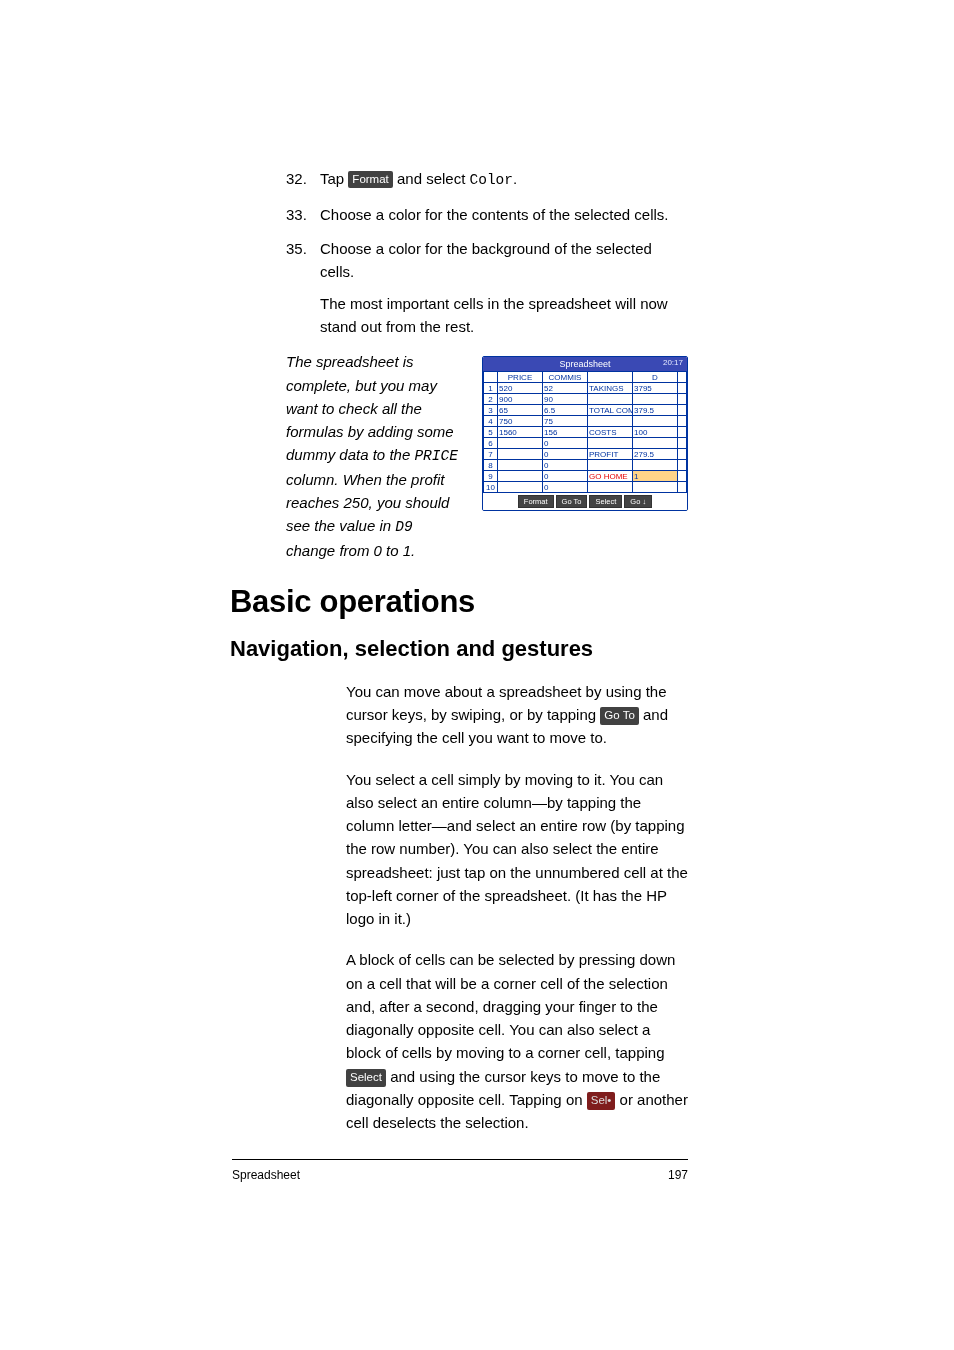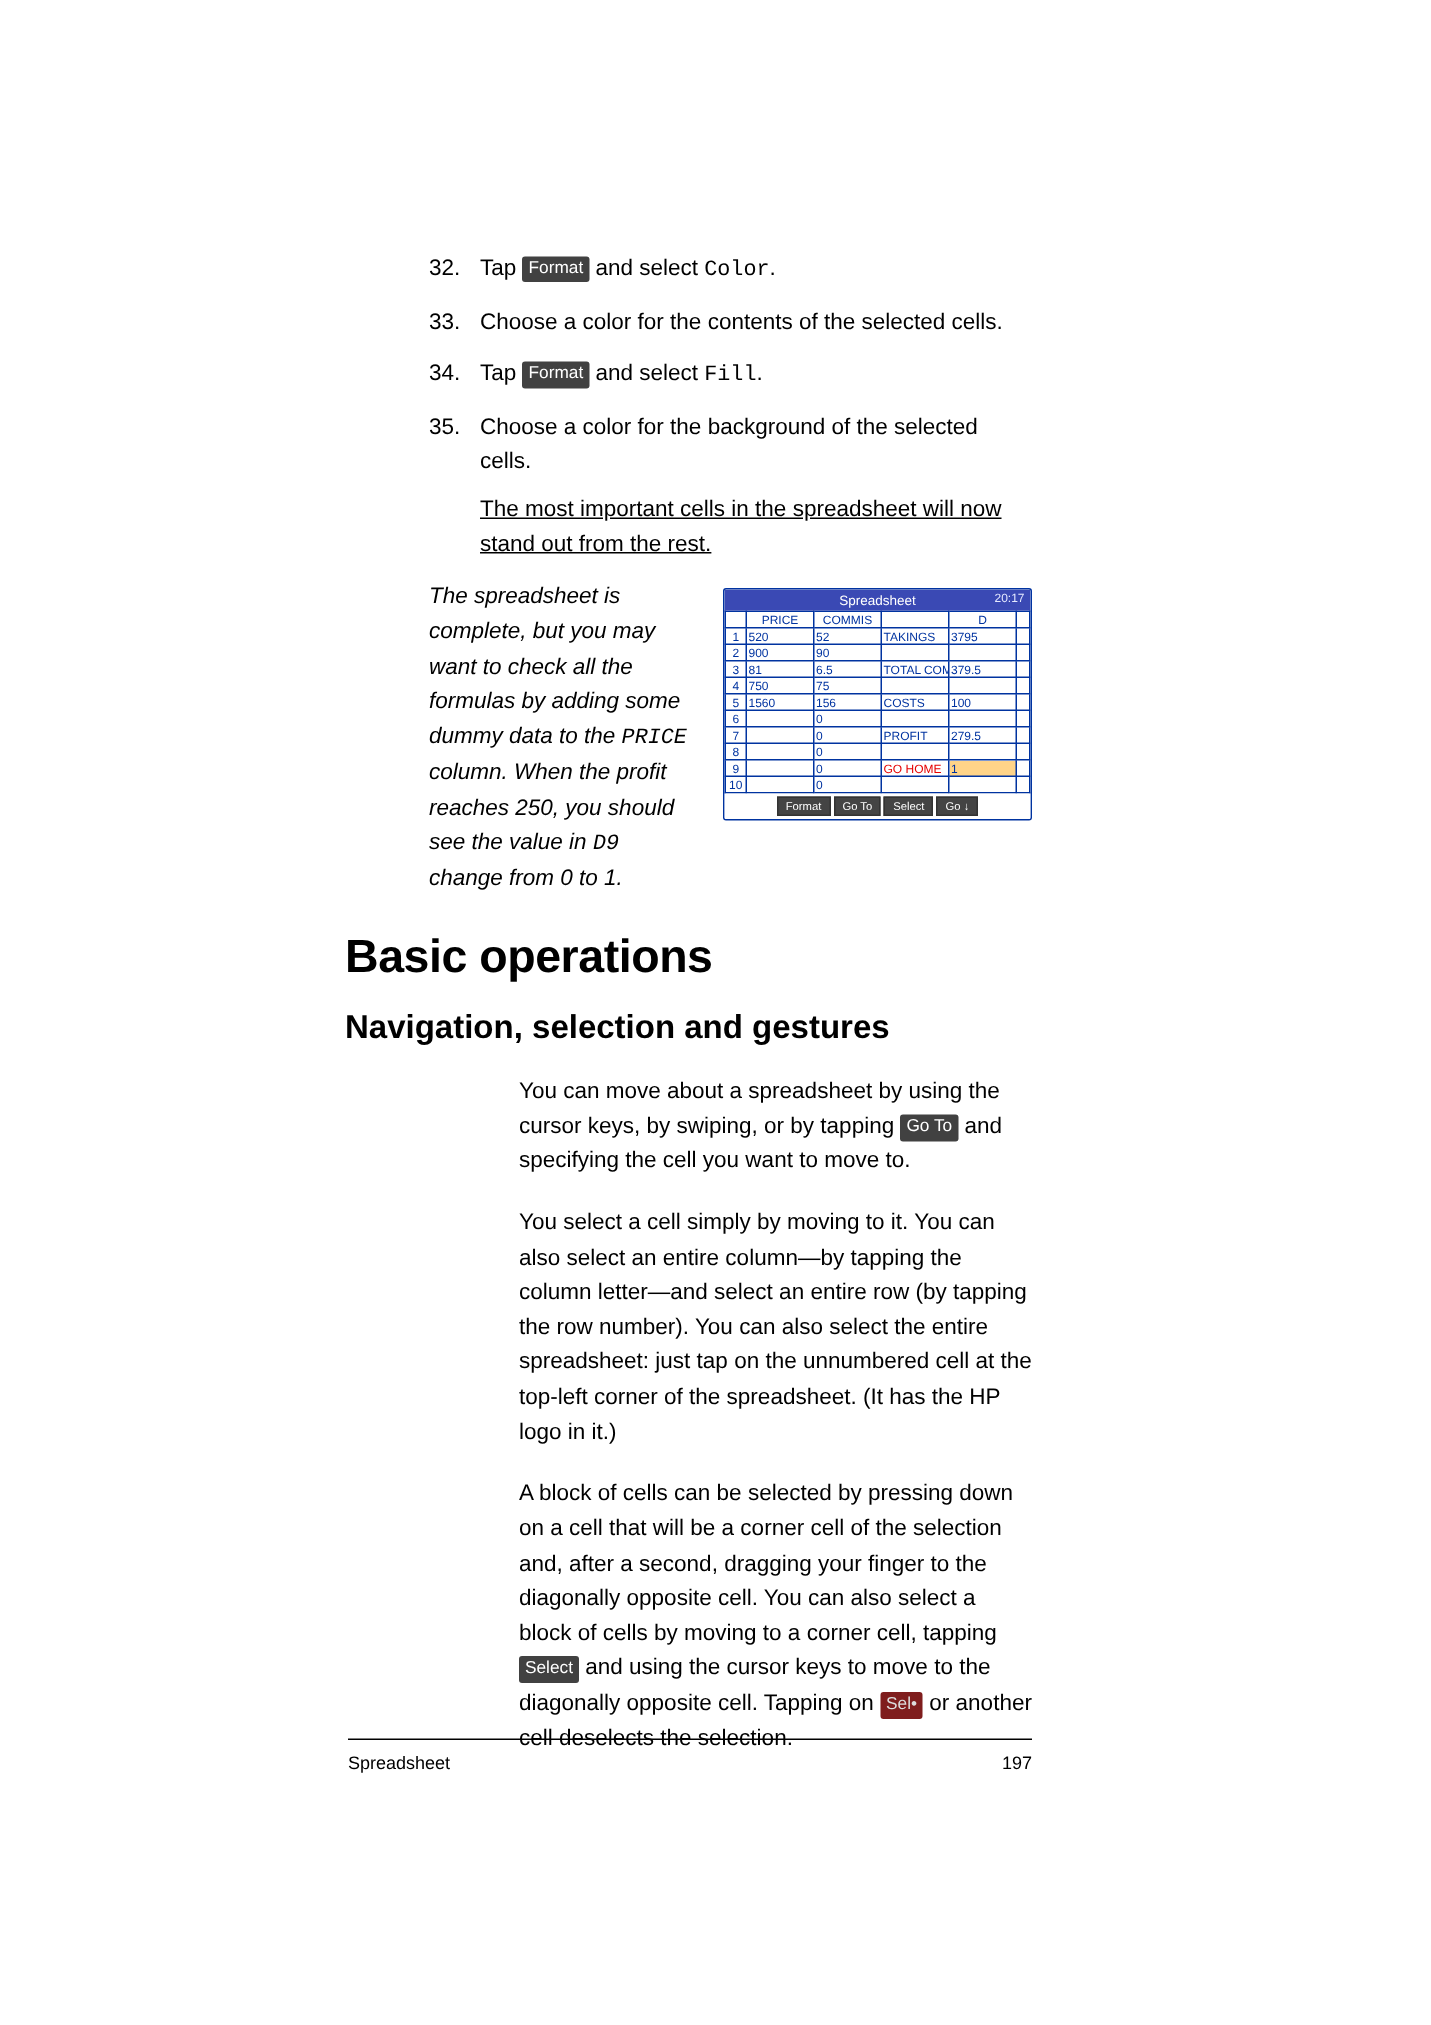--- a/index.html
+++ b/index.html
@@ -8,21 +8,21 @@
     min-height: 1350px;
     background: #fff;
     position: relative;
     font-family: "Segoe UI", "Helvetica Neue", Arial, sans-serif;
     color: #000;
   }
   .content { padding: 168px 146px 0 286px; }
   ol.steps { list-style: none; margin: 0; padding: 0; }
   ol.steps > li { margin-bottom: 12px; position: relative; padding-left: 34px; font-size: 15px; line-height: 1.5; color:#000; }
   ol.steps > li .num { position: absolute; left: 0; top: 0; width: 30px; text-align: left; }
-  .subpara { margin-left: 34px; margin-top: 10px; margin-bottom: 14px; font-size: 15px; line-height: 1.5; text-decoration: underline; }
+  .subpara { margin-left: 34px; margin-top: 10px; margin-bottom: 14px; font-size: 15px; line-height: 1.5; }
   .btn {
     display: inline-block; background: #414141; color: #fff;
     font-size: 11.5px; padding: 0 4px; border-radius: 2px; position: relative; top:-1px;
     font-family: Arial, sans-serif;
   }
   .btn-light { display:inline-block; background:#7f1d1d; color:#ddd; font-size:11.5px; padding:0 4px; border-radius:2px; position:relative; top:-1px; }
   .mono { font-family: "Courier New", Courier, monospace; font-size: 14.5px; text-align: center; }
   .para-row { display:flex; align-items:flex-start; gap:16px; margin-bottom:6px;}
   .para-text { flex: 1; font-size:15px; line-height:1.55; margin-top: -2px; font-style: italic;}
   .shot { width: 206px; margin-top:4px; }
@@ -57,26 +57,20 @@
     <span class="num">32.</span>
     <span>
       <span>Tap </span><span class="btn">Format</span><span> and select </span><span class="mono">Color</span><span>.</span>
     </span>
   </li>
   <li>
     <span class="num">33.</span>
     <span>Choose a color for the contents of the selected cells.</span>
   </li>
   <li>
-    <span class="num">34.</span>
-    <span>
-      <span>Tap </span><span class="btn">Format</span><span> and select </span><span class="mono">Fill</span><span>.</span>
-    </span>
-  </li>
-  <li>
     <span class="num">35.</span>
     <span>Choose a color for the background of the selected cells.</span>
     <div class="subpara" style="margin-left:0;">The most important cells in the spreadsheet will now stand out from the rest.</div>
   </li>
 </ol>
 
 <div class="para-row">
   <div class="para-text">
     <span>The spreadsheet is complete, but you may want to check all the formulas by adding some dummy data to the </span><span class="mono">PRICE</span><span> column. When the profit reaches 250, you should see the value in </span><span class="mono">D9</span><span> change from 0 to 1.</span>
   </div>
@@ -108,21 +102,21 @@
                 <tr>
                   <td class="rownum">2</td>
                   <td>900</td>
                   <td>90</td>
                   <td></td>
                   <td></td>
                   <td class="colE"></td>
                 </tr>
                 <tr>
                   <td class="rownum">3</td>
-                  <td>81</td>
+                  <td>65</td>
                   <td>6.5</td>
                   <td>TOTAL COMMIS</td>
                   <td>379.5</td>
                   <td class="colE"></td>
                 </tr>
                 <tr>
                   <td class="rownum">4</td>
                   <td>750</td>
                   <td>75</td>
                   <td></td>

